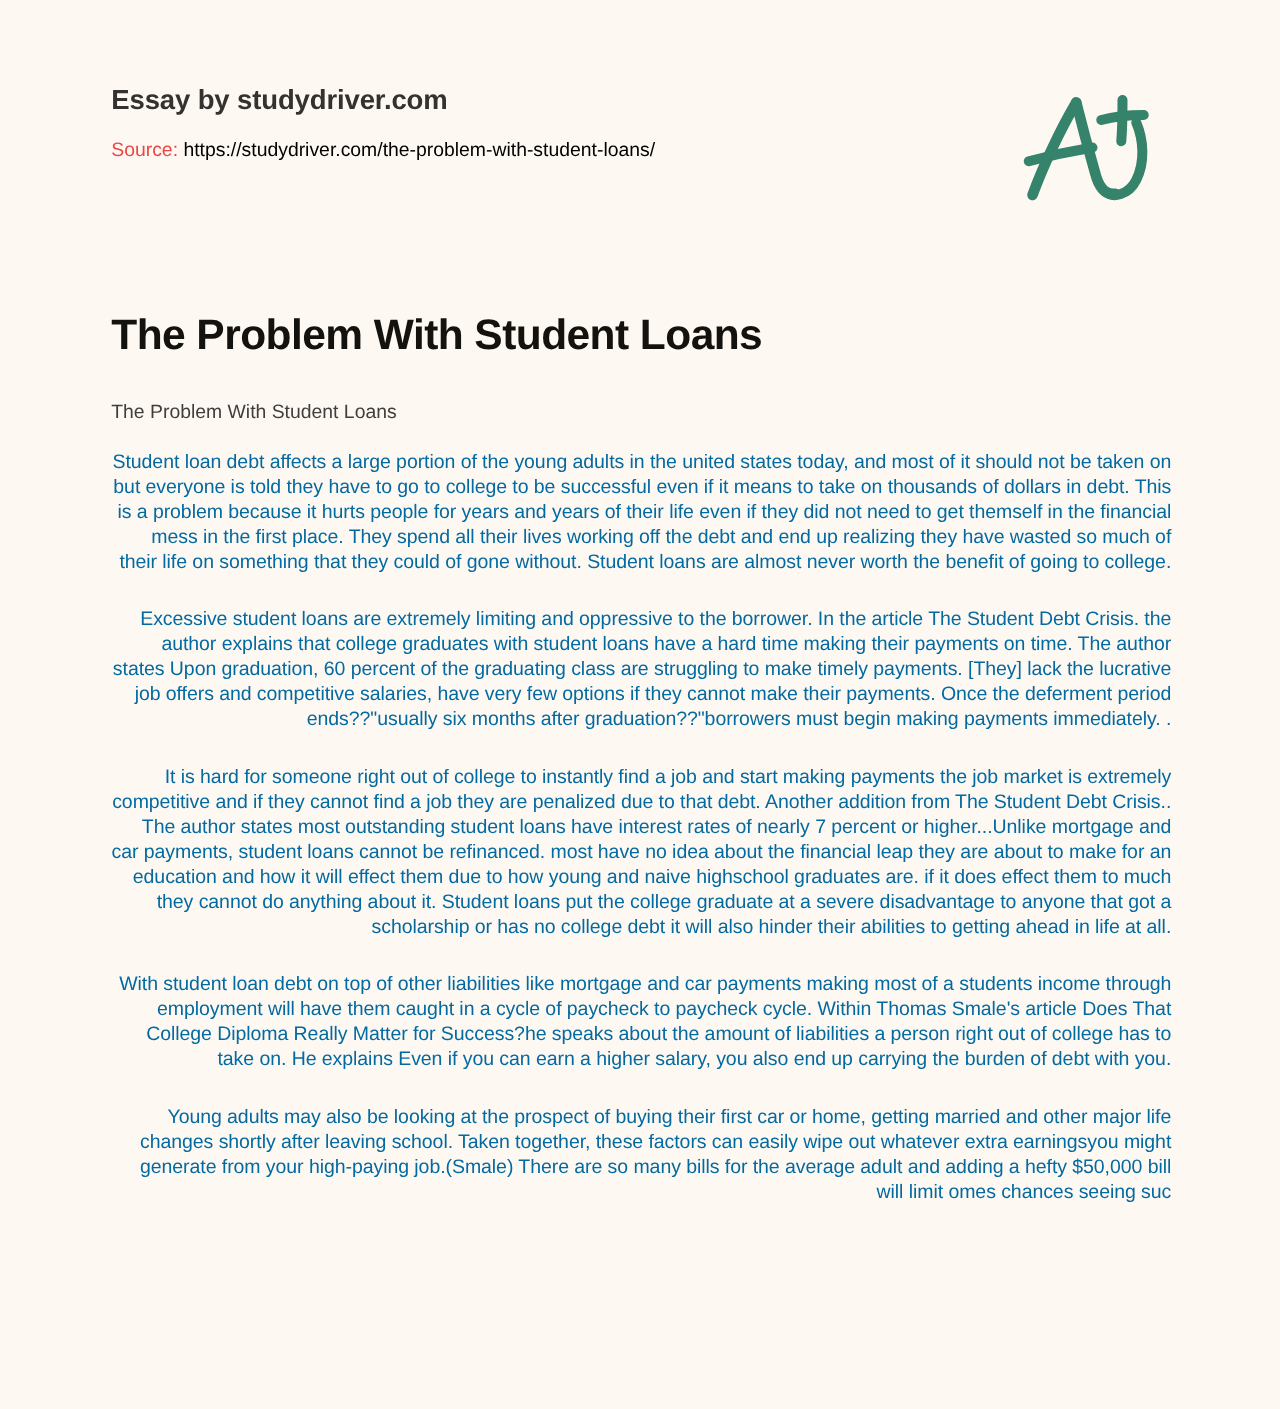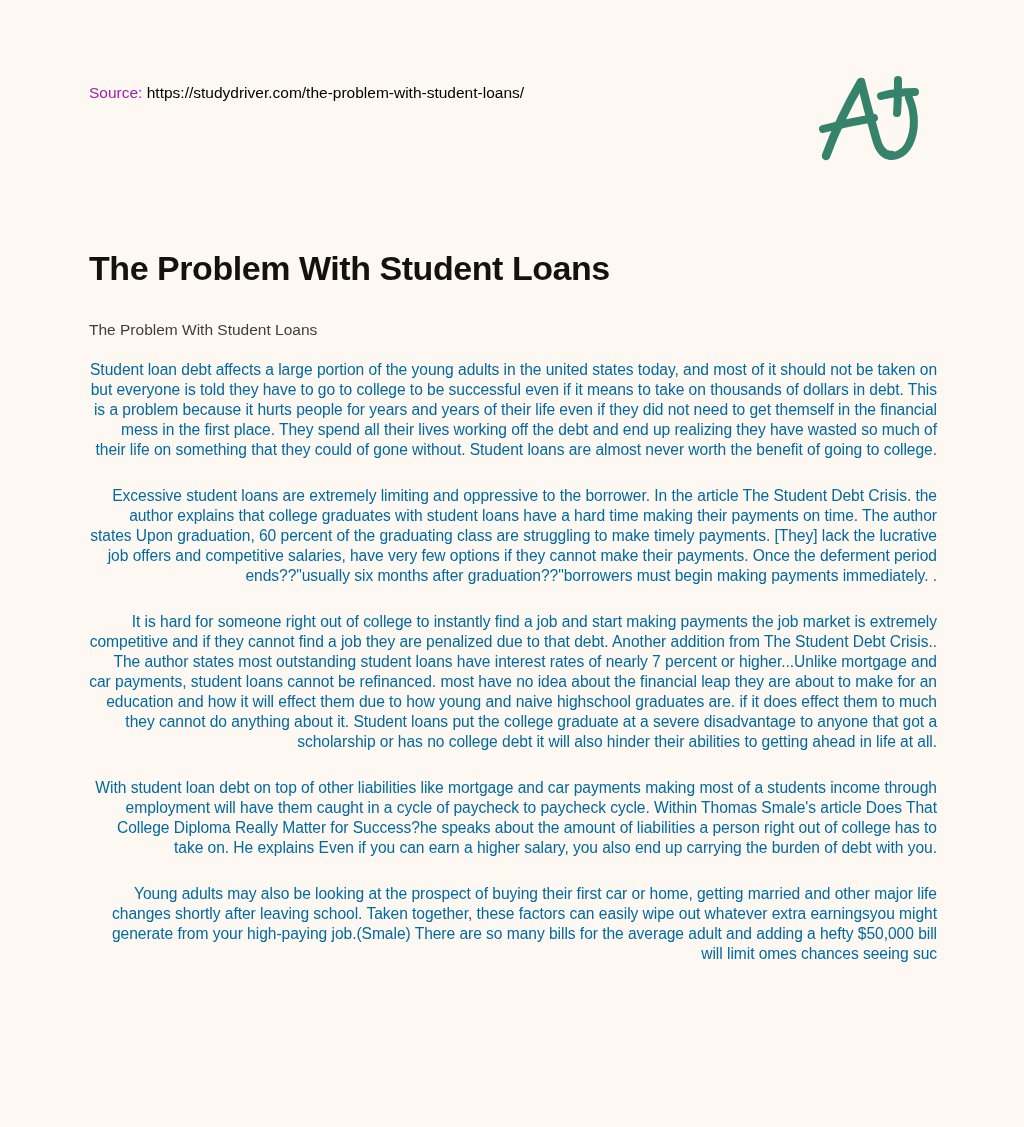--- a/index.html
+++ b/index.html
@@ -53,21 +53,21 @@
   .source-line {
     margin: 0;
     padding-top: 17px;
     font-size: 15.5px;
     line-height: 1.3;
     color: #8a8784;
     white-space: nowrap;
   }
 
   .source-label {
-    color: #a21caf;
+    color: #ef4444;
   }
 
   .source-url {
     color: #000000;
     text-decoration: none;
   }
 
   
   .logo {
     position: absolute;
@@ -121,20 +121,21 @@
   }
 </style>
 </head>
 <body>
 
 <div class="page">
 
   <div class="header">
 
     <div class="header-text">
+      <div class="byline">Essay by studydriver.com</div>
 
       <div class="source-line">
         <span class="source-label">Source:</span>
         <a class="source-url" href="#">https://studydriver.com/the-problem-with-student-loans/</a>
       </div>
     </div>
 
     <div class="logo">
       <svg viewBox="0 0 118 100" xmlns="http://www.w3.org/2000/svg">
         <g fill="none" stroke="#35836b" stroke-linecap="round" stroke-linejoin="round">

